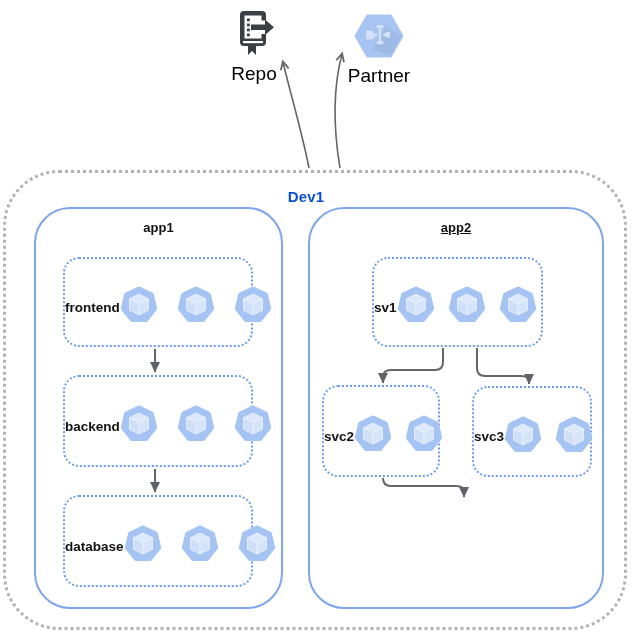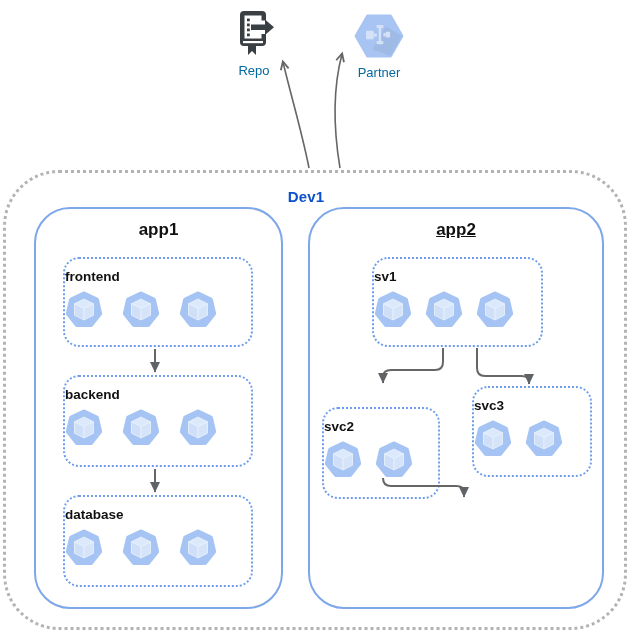--- a/index.html
+++ b/index.html
@@ -19,49 +19,49 @@
   }
   
   .appbox {
     position:absolute; border:2px solid #7da7e8; border-radius:36px;
     box-sizing:border-box; background:#ffffff;
   }
   #app1-box { left:34px; top:207px; width:249px; height:402px; }
   #app2-box { left:308px; top:207px; width:296px; height:402px; }
   .app-label {
     position:absolute; top:220px; text-align:center;
-    font-size:17px; font-weight:bold; color:#111111;
+    font-size:13px; font-weight:bold; color:#111111;
   }
   #app1-label { left:34px; width:249px; }
   #app2-label { left:308px; width:296px;text-decoration:underline; }
   
   .svcbox {
     position:absolute; border:2px dotted #6d9eeb; border-radius:16px;
-    box-sizing:border-box; display:flex; flex-direction:column; align-items:flex-start;
+    box-sizing:border-box; display:flex; flex-direction:row; align-items:center;
     background:#ffffff;
   }
   .svc-label { margin-top:10px; font-size:13.5px; font-weight:bold; color:#111111; }
   .pods { display:flex; margin-top:6px; }
   .pods-g18 { gap:19px; }
   .pods-g14 { gap:13px; }
   .pod { width:38px; height:40px; display:block; }
   #svc-frontend { left:63px;  top:257px; width:190px; height:90px; }
   #svc-backend  { left:63px;  top:375px; width:190px; height:92px; }
   #svc-database { left:63px;  top:495px; width:190px; height:92px; }
   #svc-sv1      { left:372px; top:257px; width:171px; height:90px; }
-  #svc-svc2     { left:322px; top:407px; width:118px; height:92px; }
+  #svc-svc2     { left:322px; top:385px; width:118px; height:92px; }
   #svc-svc3     { left:472px; top:386px; width:120px; height:91px; }
   #svc-svc4     { left:365px; top:500px; width:192px; height:87px; }
   
   .ext-node {
     position:absolute; display:flex; flex-direction:column; align-items:center;
   }
   #repo-node    { left:224px; top:10px; width:60px; }
   #partner-node { left:348px; top:14px; width:62px; }
-  .ext-label { font-size:13px; color:#0369a1; margin-top:7px; }
+  .ext-label { font-size:19px; color:#000000; margin-top:7px; }
   
   .wires { position:absolute; left:0; top:0; width:636px; height:636px;
            pointer-events:none; z-index:6; }
   .hidden-defs { position:absolute; width:0; height:0; overflow:hidden; }
 </style>
 </head>
 <body>
 
 <div class="canvas">
 

